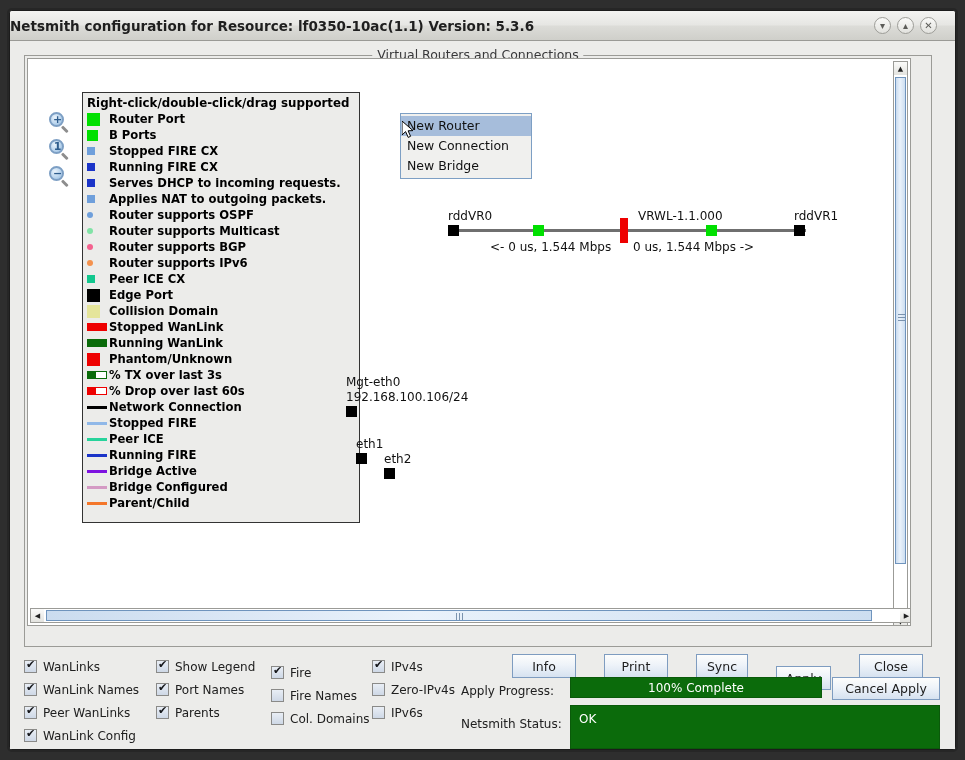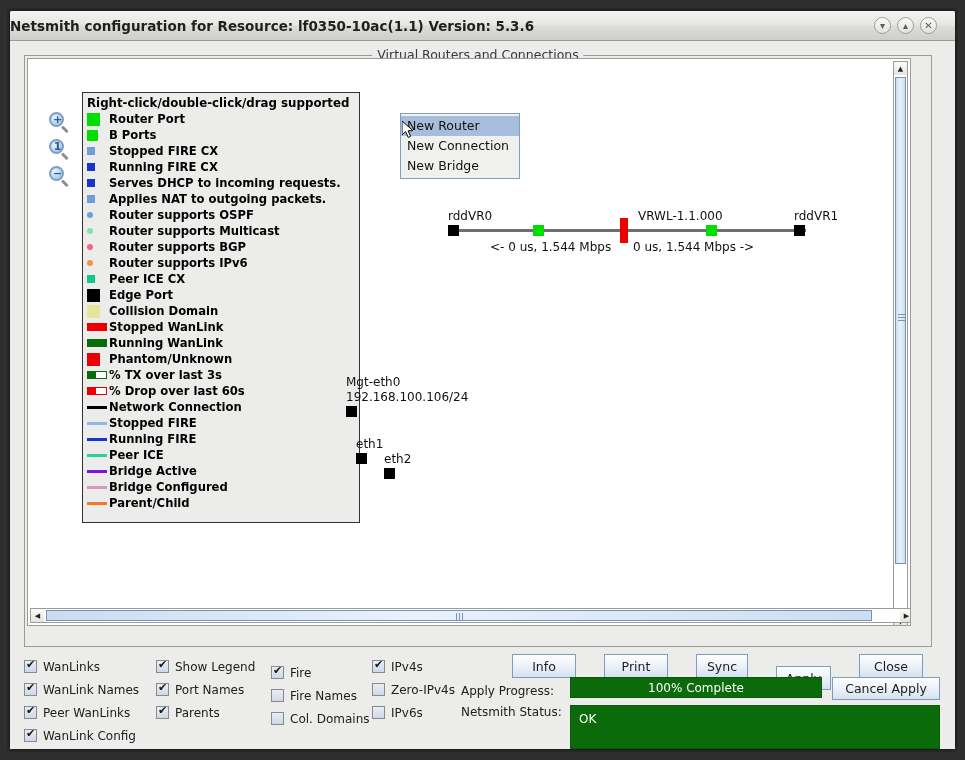--- a/index.html
+++ b/index.html
@@ -171,21 +171,21 @@
     position: absolute; height: 3px; background: #6f6f6f;
   }
   .rate-label {
     position: absolute; font-size: 12px; color: #111; white-space: nowrap;
     font-family: "DejaVu Sans", sans-serif;
   }
 
   
   #ctxmenu {
     position: absolute; left: 372px; top: 54px;
-    width: 120px;
+    width: 132px;
     background: #f0f0ee;
     border: 1px solid #7d9fc4;
     padding: 2px 0;
     z-index: 40;
   }
   .ctx-item {
     height: 20px; line-height: 20px;
     padding-left: 6px;
     font-size: 12.5px; color: #111;
     white-space: nowrap;
@@ -437,29 +437,29 @@
                 <div class="leg-txt">Network Connection</div>
               </div>
               <div class="leg-row">
                 <div class="leg-key">
                   <span class="sw sw-line" style="background: rgb(144, 184, 232);"></span>
                 </div>
                 <div class="leg-txt">Stopped FIRE</div>
               </div>
               <div class="leg-row">
                 <div class="leg-key">
+                  <span class="sw sw-line" style="background: rgb(39, 211, 155);"></span>
+                </div>
+                <div class="leg-txt">Peer ICE</div>
+              </div>
+              <div class="leg-row">
+                <div class="leg-key">
                   <span class="sw sw-line" style="background: rgb(27, 52, 200);"></span>
                 </div>
                 <div class="leg-txt">Running FIRE</div>
-              </div>
-              <div class="leg-row">
-                <div class="leg-key">
-                  <span class="sw sw-line" style="background: rgb(39, 211, 155);"></span>
-                </div>
-                <div class="leg-txt">Peer ICE</div>
               </div>
               <div class="leg-row">
                 <div class="leg-key">
                   <span class="sw sw-line" style="background: rgb(125, 18, 224);"></span>
                 </div>
                 <div class="leg-txt">Bridge Active</div>
               </div>
               <div class="leg-row">
                 <div class="leg-key">
                   <span class="sw sw-line" style="background: rgb(212, 154, 196);"></span>
@@ -607,18 +607,18 @@
           <div class="btn" style="width: 64px; margin-right: 28px;">Print</div>
           <div class="btn" style="width: 52px; margin-right: 28px;">Sync</div>
           <div class="btn" style="width: 55px; margin-right: 28px; margin-top: 12px;">Apply</div>
           <div class="btn" style="width: 64px; margin-right: 28px;">Close</div>
         </div>
 
       <div class="fld-label" style="left:437px; top:31px;">Apply Progress:</div>
       <div id="progress-bar" style="left: 546px; top: 24px; width: 252px; height: 21px; background: rgb(11, 107, 11);">100% Complete</div>
       <div class="btn" style="position:absolute; left:808px; top:24px; width:108px; height:23px;">Cancel Apply</div>
 
-      <div class="fld-label" style="left:437px; top:52px;">Netsmith Status:</div>
+      <div class="fld-label" style="left:437px; top:64px;">Netsmith Status:</div>
       <div id="status-box" style="left: 546px; top: 52px; width: 370px; height: 44px; background: rgb(11, 107, 11);">OK</div>
     </div>
 
   </div>
 </div>
 
 </body></html>

